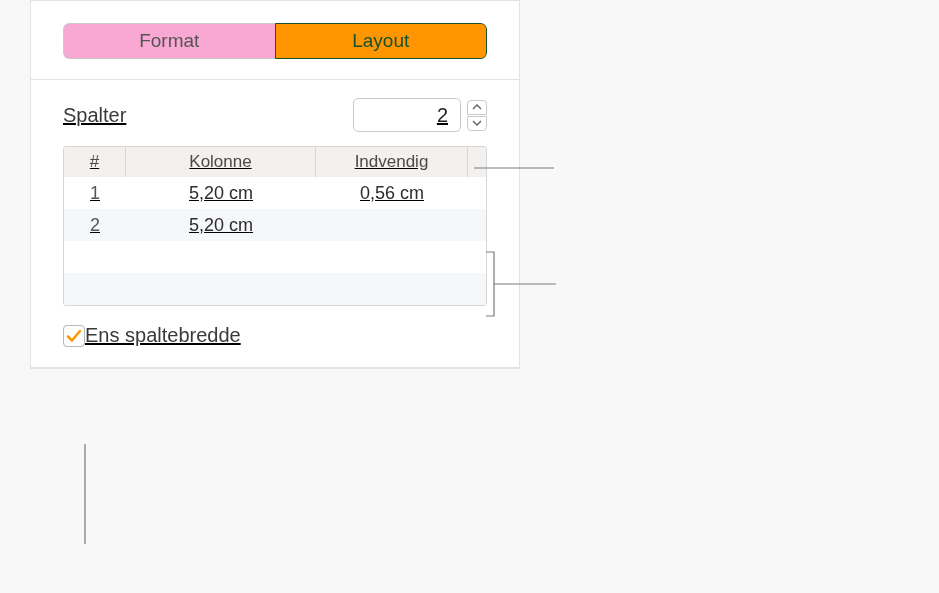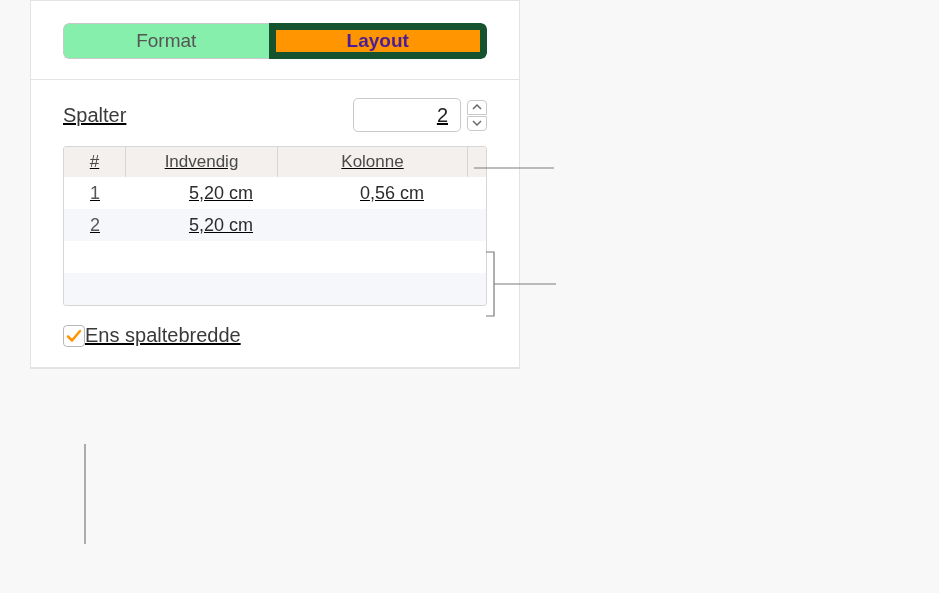--- a/index.html
+++ b/index.html
@@ -38,34 +38,33 @@
     .seg-btn {
       flex: 1;
       display: flex;
       align-items: center;
       justify-content: center;
       font-size: 19px;
       cursor: pointer;
       user-select: none;
     }
     .seg-btn.inactive {
-      background: #86efac;
+      background: #f9a8d4;
       color: #555;
       border: 1px solid #c9c9c9;
       border-right: none;
       border-top-left-radius: 6px;
       border-bottom-left-radius: 6px;
     }
     .seg-btn.active {
       background: #ff9500;
-      color: #4c1d95;
-      border: 7px solid #14532d;
+      color: #14532d;
+      border: 1px solid #14532d;
       border-top-right-radius: 6px;
       border-bottom-right-radius: 6px;
-      font-weight: bold;
     }
     .section {
       padding: 18px 32px 20px 32px;
       text-decoration: underline;
     }
     .row-top {
       display: flex;
       align-items: center;
       justify-content: space-between;
       margin-bottom: 14px;
@@ -219,22 +218,22 @@
                 <path d="M1 1 L5 5 L9 1"></path>
               </svg>
           </div>
         </div>
       </div>
     </div>
 
     <div class="table">
       <div class="thead">
         <div class="th col-num">#</div>
+        <div class="th col-kol">Kolonne</div>
         <div class="th col-ind">Indvendig</div>
-        <div class="th col-kol">Kolonne</div>
         <div class="th col-scroll"></div>
       </div>
       <div class="tbody">
         <div class="tr">
           <div class="td col-num">1</div>
           <div class="td col-kol">5,20 cm</div>
           <div class="td col-ind">0,56 cm</div>
           <div class="td col-scroll"></div>
         </div>
         <div class="tr">

